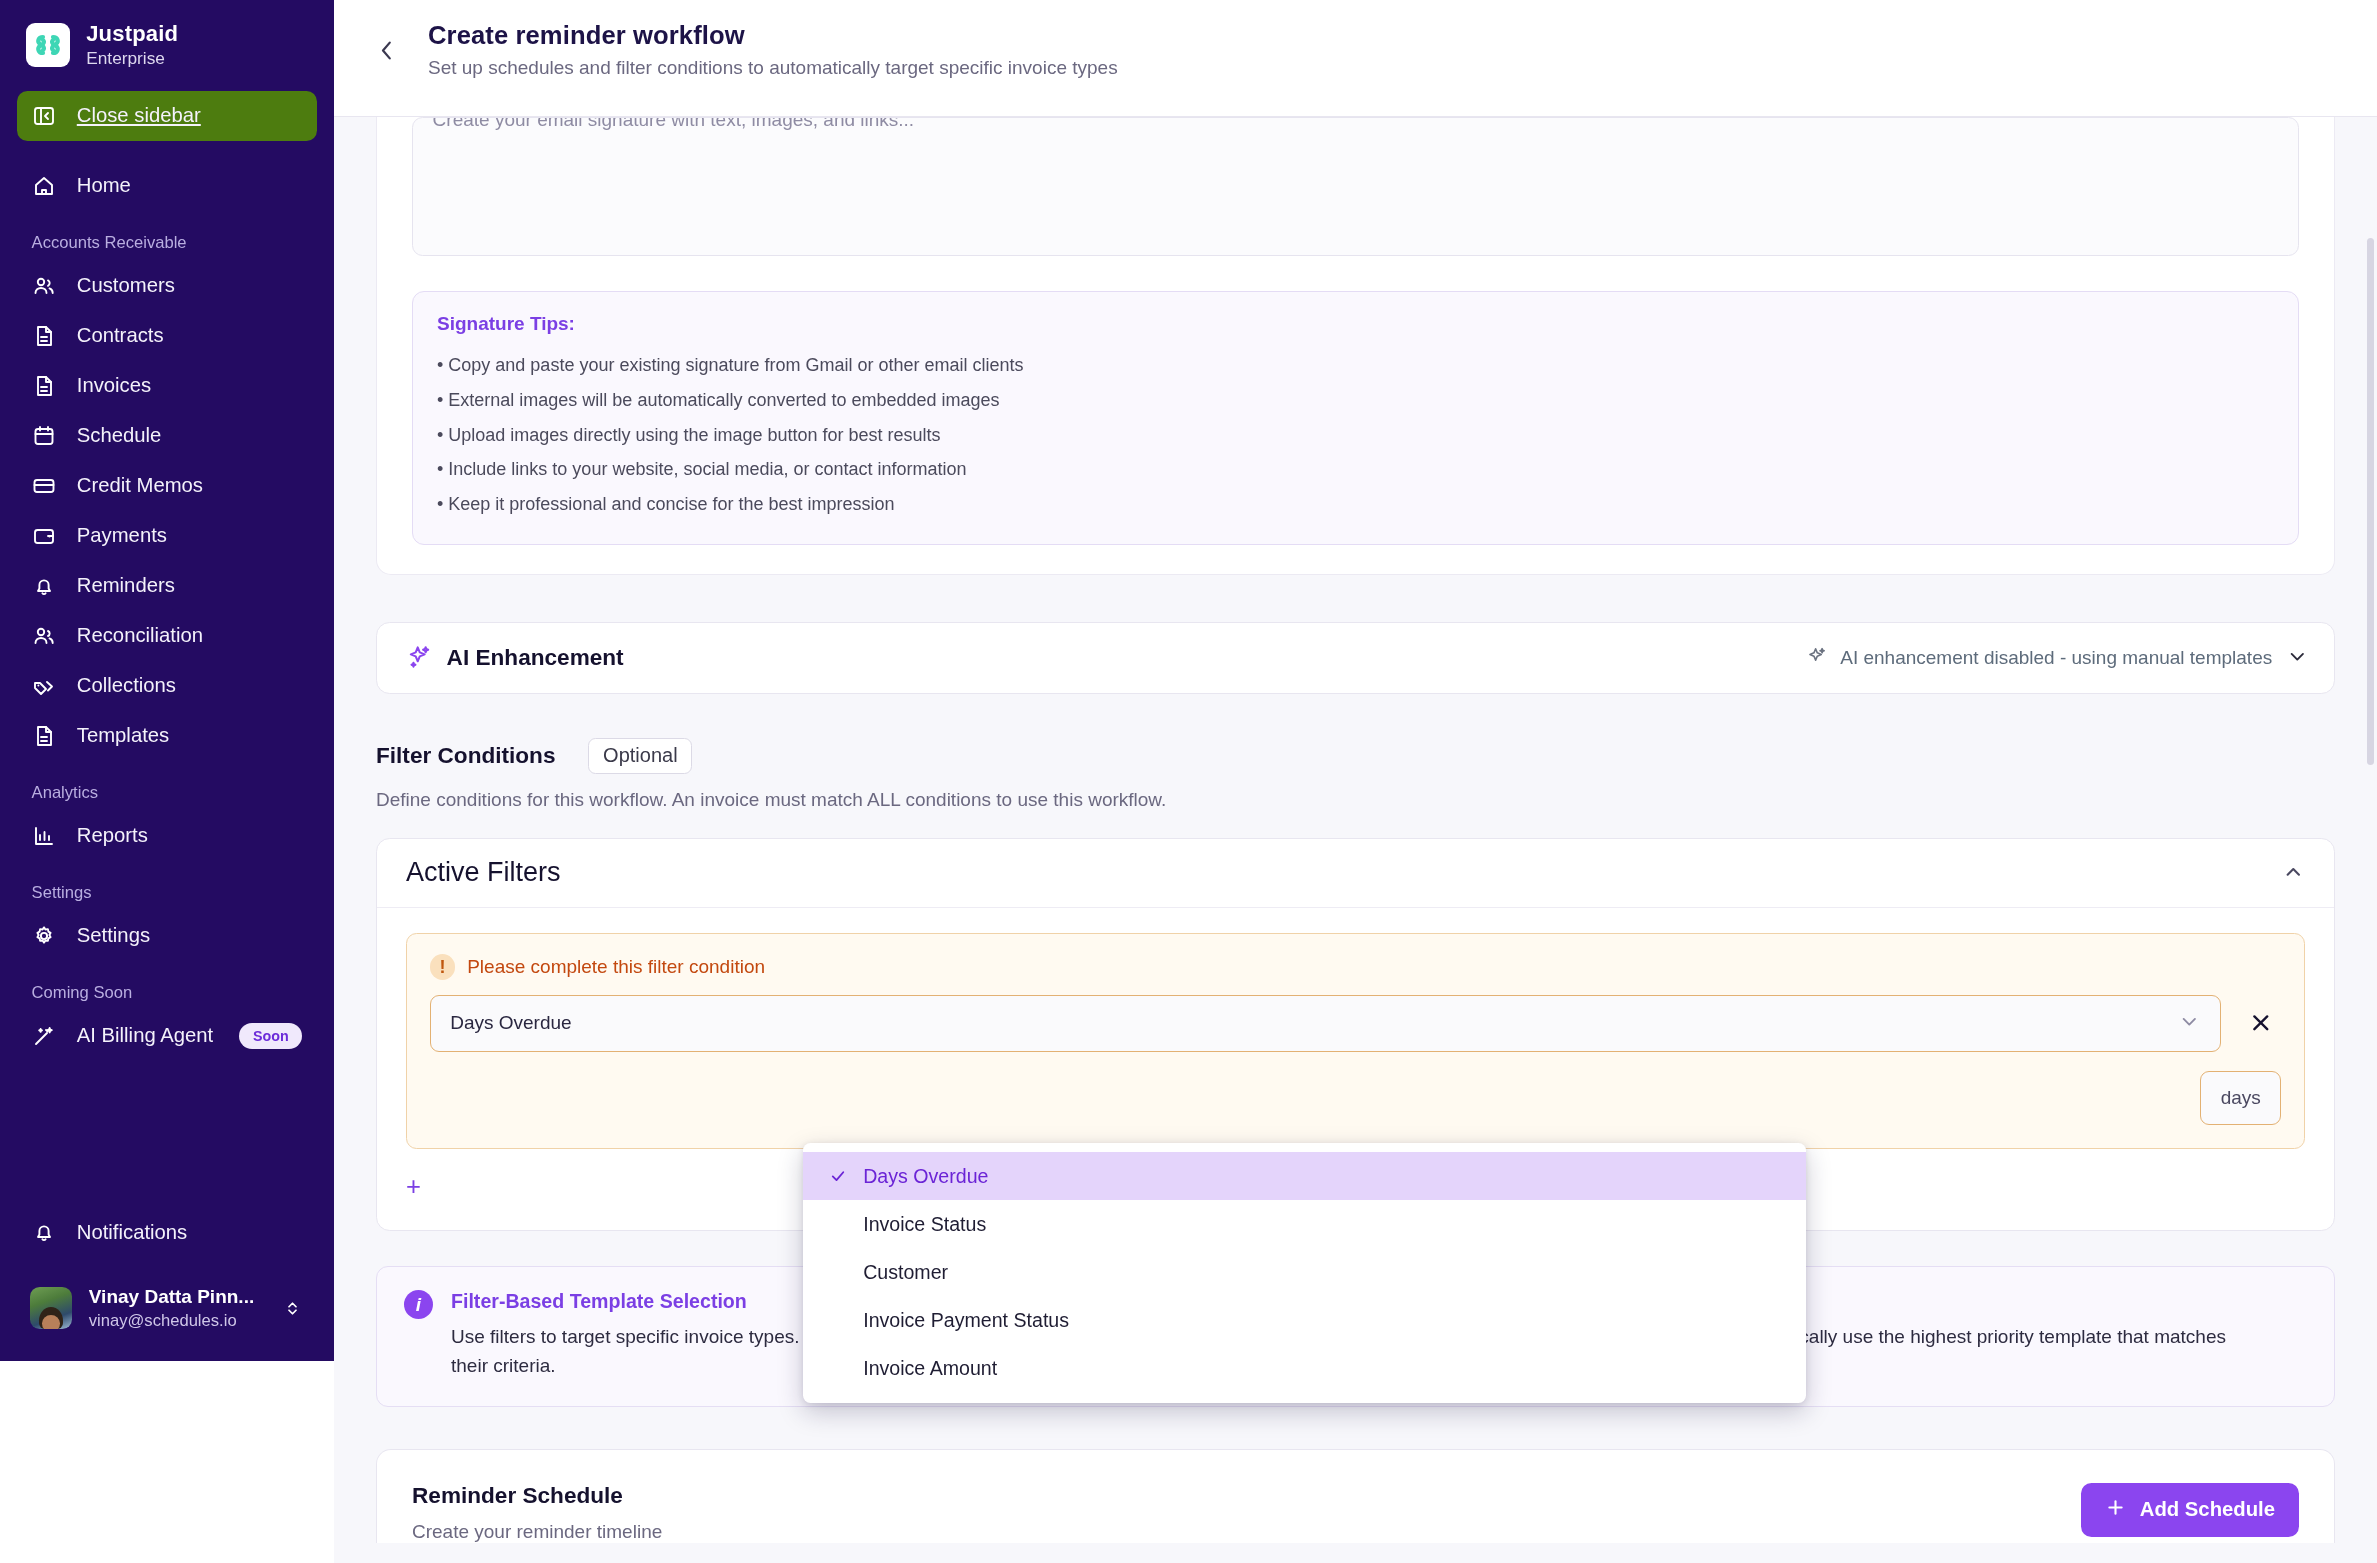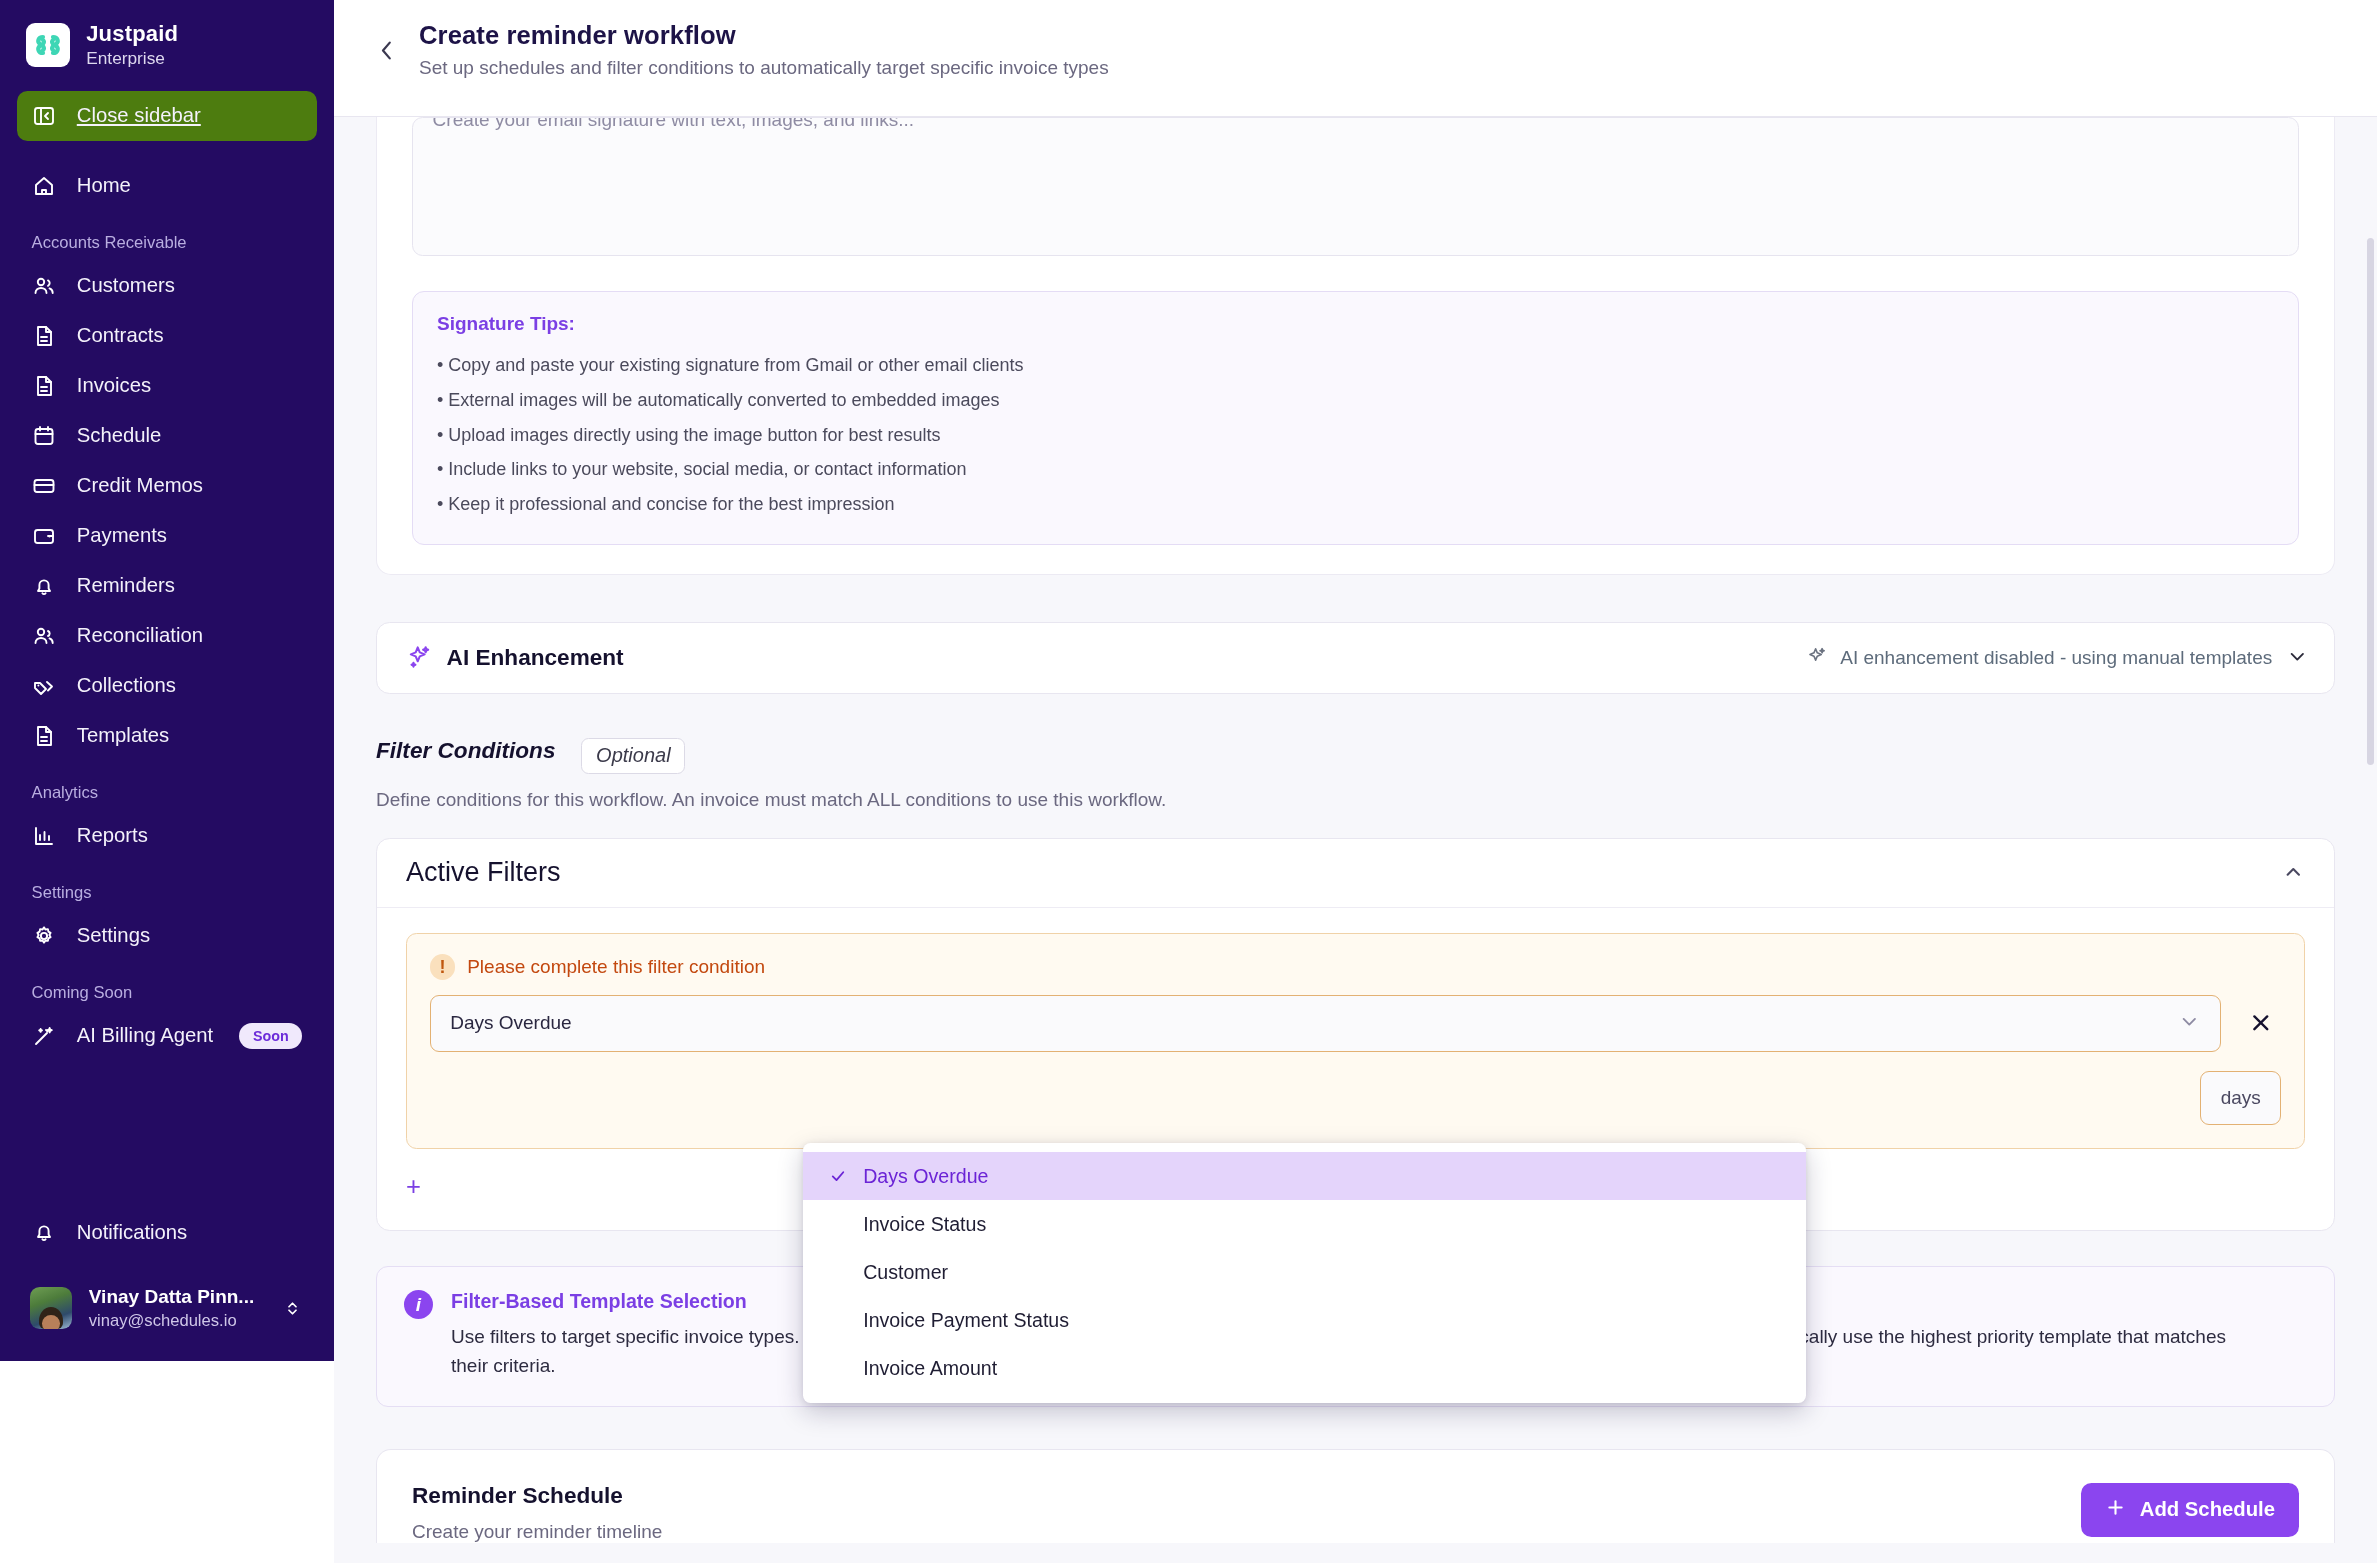--- a/index.html
+++ b/index.html
@@ -71,21 +71,21 @@
   .profile-name { font-size: 19px; font-weight: bold; color: #ffffff; }
   .profile-email { font-size: 16.6px; color: #cfc7e8; margin-top: 2.3px; }
   .updown { margin-left: auto; width: 22.6px; height: 30px; display: flex; align-items: center; justify-content: center; }
 
   
   .main { flex: 1 1 auto; height: 1564px; display: flex; flex-direction: column; background: #f7f7fb; min-width: 0; position: relative; }
 
   .topbar {
     height: 117px; flex: 0 0 117px; background: #ffffff;
     border-bottom: 0.8px solid #e8e6f0;
-    display: flex; align-items: center; gap: 14px; padding: 0 33px 16px 36px;
+    display: flex; align-items: center; gap: 23px; padding: 0 33px 16px 36px;
   }
   .back-btn { width: 35px; height: 35px; display: flex; align-items: center; justify-content: center; cursor: pointer; flex: 0 0 35px; }
   .topbar-text { display: flex; flex-direction: column; }
   .page-title { font-size: 25.6px; font-weight: bold; color: #1d1347; letter-spacing: 0.1px; }
   .page-sub { font-size: 19px; color: #6b6880; margin-top: 6.8px; }
 
   .scroll-area { flex: 1 1 auto; overflow: hidden; position: relative; padding: 0 0 0 0; }
 
   .card-outer {
     margin: 0 42px; background: #ffffff;
@@ -114,21 +114,21 @@
     border: 0.8px solid #e8e6f0; border-radius: 13.6px;
     height: 72px; display: flex; align-items: center;
     padding: 0 25.6px 0 29px;
   }
   .ai-left { display: flex; align-items: center; gap: 15px; }
   .ai-title { font-size: 22.6px; font-weight: bold; color: #15112e; }
   .ai-right { margin-left: auto; display: flex; align-items: center; gap: 13.6px; cursor: pointer; }
   .ai-status { font-size: 19px; color: #5d6b7b; }
 
   .filters-head { margin: 44px 42px 0 42px; }
-  .filters-title-row { display: flex; align-items: flex-start; gap: 26px; font-style: italic; }
+  .filters-title-row { display: flex; align-items: center; gap: 33px; }
   .filters-title { font-size: 22.6px; font-weight: bold; color: #15112e; }
   .optional-chip {
     border: 0.8px solid #dcdae6; border-radius: 7.5px; padding: 5.3px 13.6px;
     font-size: 20px; color: #3b3a4a; background: #fff; font-weight: 500;
   }
   .filters-sub { font-size: 19px; color: #6b6880; margin-top: 15px; }
 
   .filters-card {
     margin: 27px 42px 0 42px; background: #ffffff;
     border: 0.8px solid #e8e6f0; border-radius: 13.6px;

